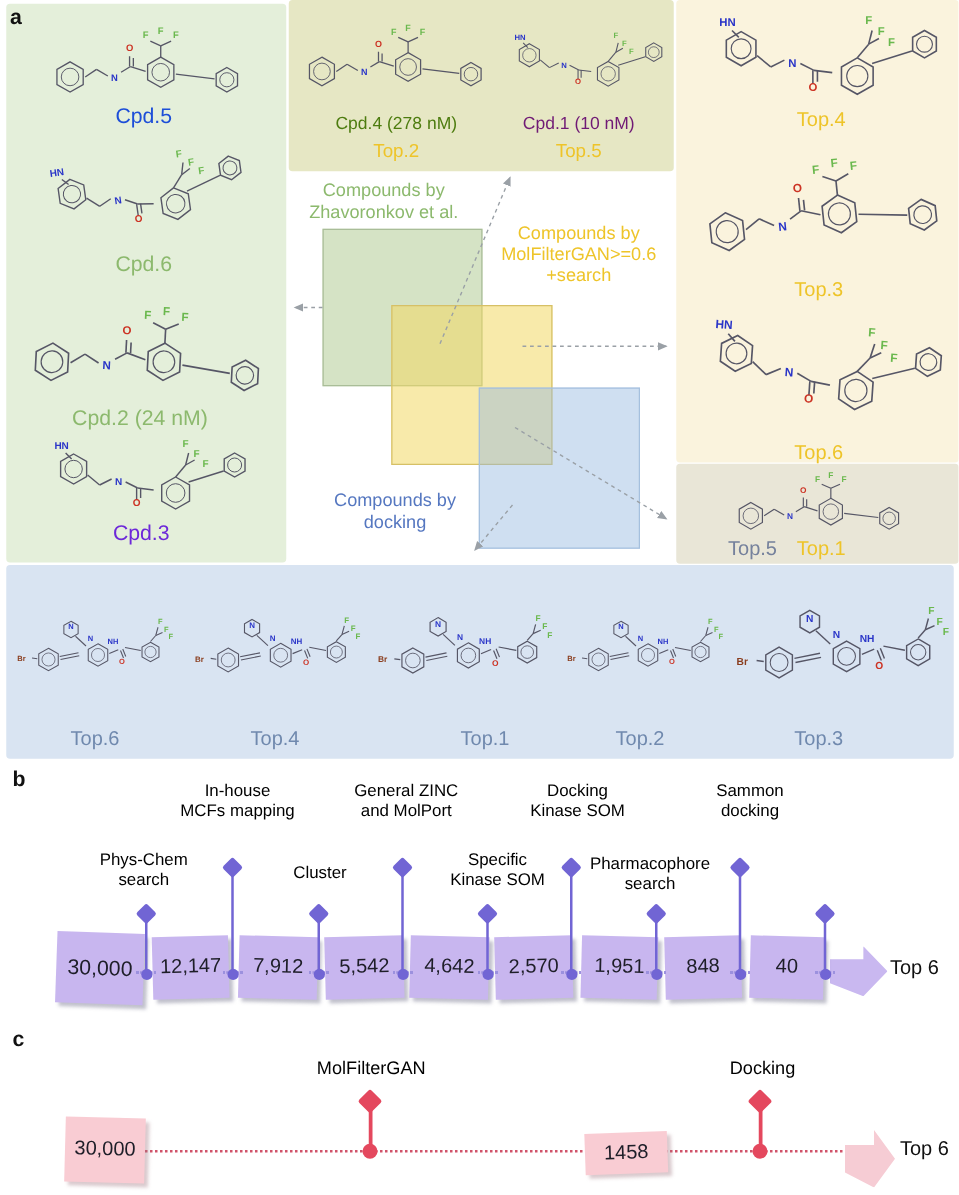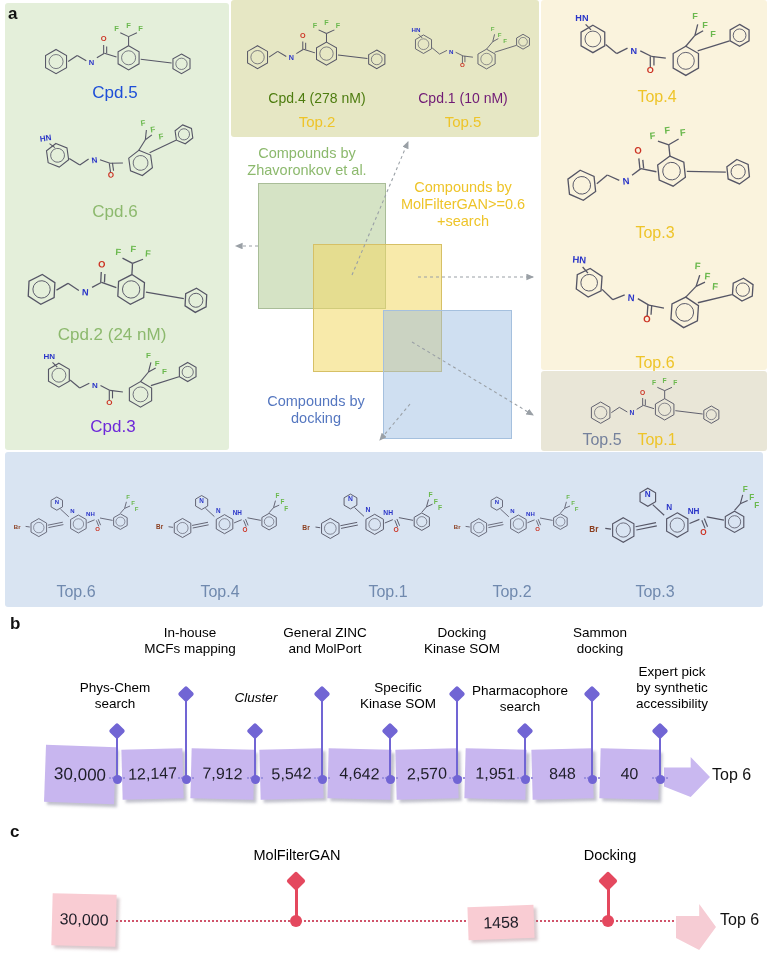--- a/index.html
+++ b/index.html
@@ -526,21 +526,21 @@
     <div class="pin-diamond" style="left: 180px; top: 688px; background: rgb(113, 101, 212);"></div>
     <div class="pin-circle" style="left: 181.5px; top: 774.5px; width: 9px; height: 9px; background: rgb(113, 101, 212);"></div>
     <div class="plabel" style="left: 190px; top: 625px;">
       <div>In-house</div>
       <div>MCFs mapping</div>
     </div>
     <div class="pin-dash" style="left: 247px; top: 777px; width: 16px; border-top-color: rgb(156, 145, 222);"></div>
     <div class="pin-stem" style="left: 254px; top: 737px; height: 42px; background: rgb(113, 101, 212);"></div>
     <div class="pin-diamond" style="left: 249px; top: 725px; background: rgb(113, 101, 212);"></div>
     <div class="pin-circle" style="left: 250.5px; top: 774.5px; width: 9px; height: 9px; background: rgb(113, 101, 212);"></div>
-    <div class="plabel" style="left: 256px; top: 690px; font-style: italic;">
+    <div class="plabel" style="left: 256px; top: 690px;">
       <div>Cluster</div>
     </div>
     <div class="pin-dash" style="left: 314px; top: 777px; width: 16px; border-top-color: rgb(156, 145, 222);"></div>
     <div class="pin-stem" style="left: 321px; top: 700px; height: 79px; background: rgb(113, 101, 212);"></div>
     <div class="pin-diamond" style="left: 316px; top: 688px; background: rgb(113, 101, 212);"></div>
     <div class="pin-circle" style="left: 317.5px; top: 774.5px; width: 9px; height: 9px; background: rgb(113, 101, 212);"></div>
     <div class="plabel" style="left: 325px; top: 625px;">
       <div>General ZINC</div>
       <div>and MolPort</div>
     </div>
@@ -573,25 +573,20 @@
     <div class="pin-diamond" style="left: 586px; top: 688px; background: rgb(113, 101, 212);"></div>
     <div class="pin-circle" style="left: 587.5px; top: 774.5px; width: 9px; height: 9px; background: rgb(113, 101, 212);"></div>
     <div class="plabel" style="left: 600px; top: 625px;">
       <div>Sammon</div>
       <div>docking</div>
     </div>
     <div class="pin-dash" style="left: 652px; top: 777px; width: 16px; border-top-color: rgb(156, 145, 222);"></div>
     <div class="pin-stem" style="left: 659px; top: 737px; height: 42px; background: rgb(113, 101, 212);"></div>
     <div class="pin-diamond" style="left: 654px; top: 725px; background: rgb(113, 101, 212);"></div>
     <div class="pin-circle" style="left: 655.5px; top: 774.5px; width: 9px; height: 9px; background: rgb(113, 101, 212);"></div>
-    <div class="plabel" style="left: 672px; top: 664px;">
-      <div>Expert pick</div>
-      <div>by synthetic</div>
-      <div>accessibility</div>
-    </div>
     <div class="block pblock" style="left: 52px; width: 64px; top: 894px; height: 52px; background: rgb(249, 204, 211); transform: rotate(1.5deg); font-size: 16px; box-shadow: rgba(160, 120, 130, 0.4) 3px 3px 3px;">30,000</div>
     <div class="block pblock" style="left: 468px; width: 66px; top: 906px; height: 33px; background: rgb(249, 204, 211); transform: rotate(-2deg); font-size: 16px; box-shadow: rgba(160, 120, 130, 0.4) 3px 3px 3px;">1458</div>
     <div class="pin-stem" style="left: 294.5px; top: 887px; height: 36px; width: 3px; background: rgb(228, 72, 94);"></div>
     <div class="pin-diamond" style="left: 289px; top: 874px; width: 14px; height: 14px; background: rgb(228, 72, 94);"></div>
     <div class="pin-circle" style="left: 290px; top: 915px; width: 12px; height: 12px; background: rgb(228, 72, 94);"></div>
     <div class="lbl" style="left: 297px; top: 855px; color: rgb(0, 0, 0); font-size: 14.5px;">MolFilterGAN</div>
     <div class="pin-stem" style="left: 606.5px; top: 887px; height: 36px; width: 3px; background: rgb(228, 72, 94);"></div>
     <div class="pin-diamond" style="left: 601px; top: 874px; width: 14px; height: 14px; background: rgb(228, 72, 94);"></div>
     <div class="pin-circle" style="left: 602px; top: 915px; width: 12px; height: 12px; background: rgb(228, 72, 94);"></div>
     <div class="lbl" style="left: 610px; top: 855px; color: rgb(0, 0, 0); font-size: 14.5px;">Docking</div>

